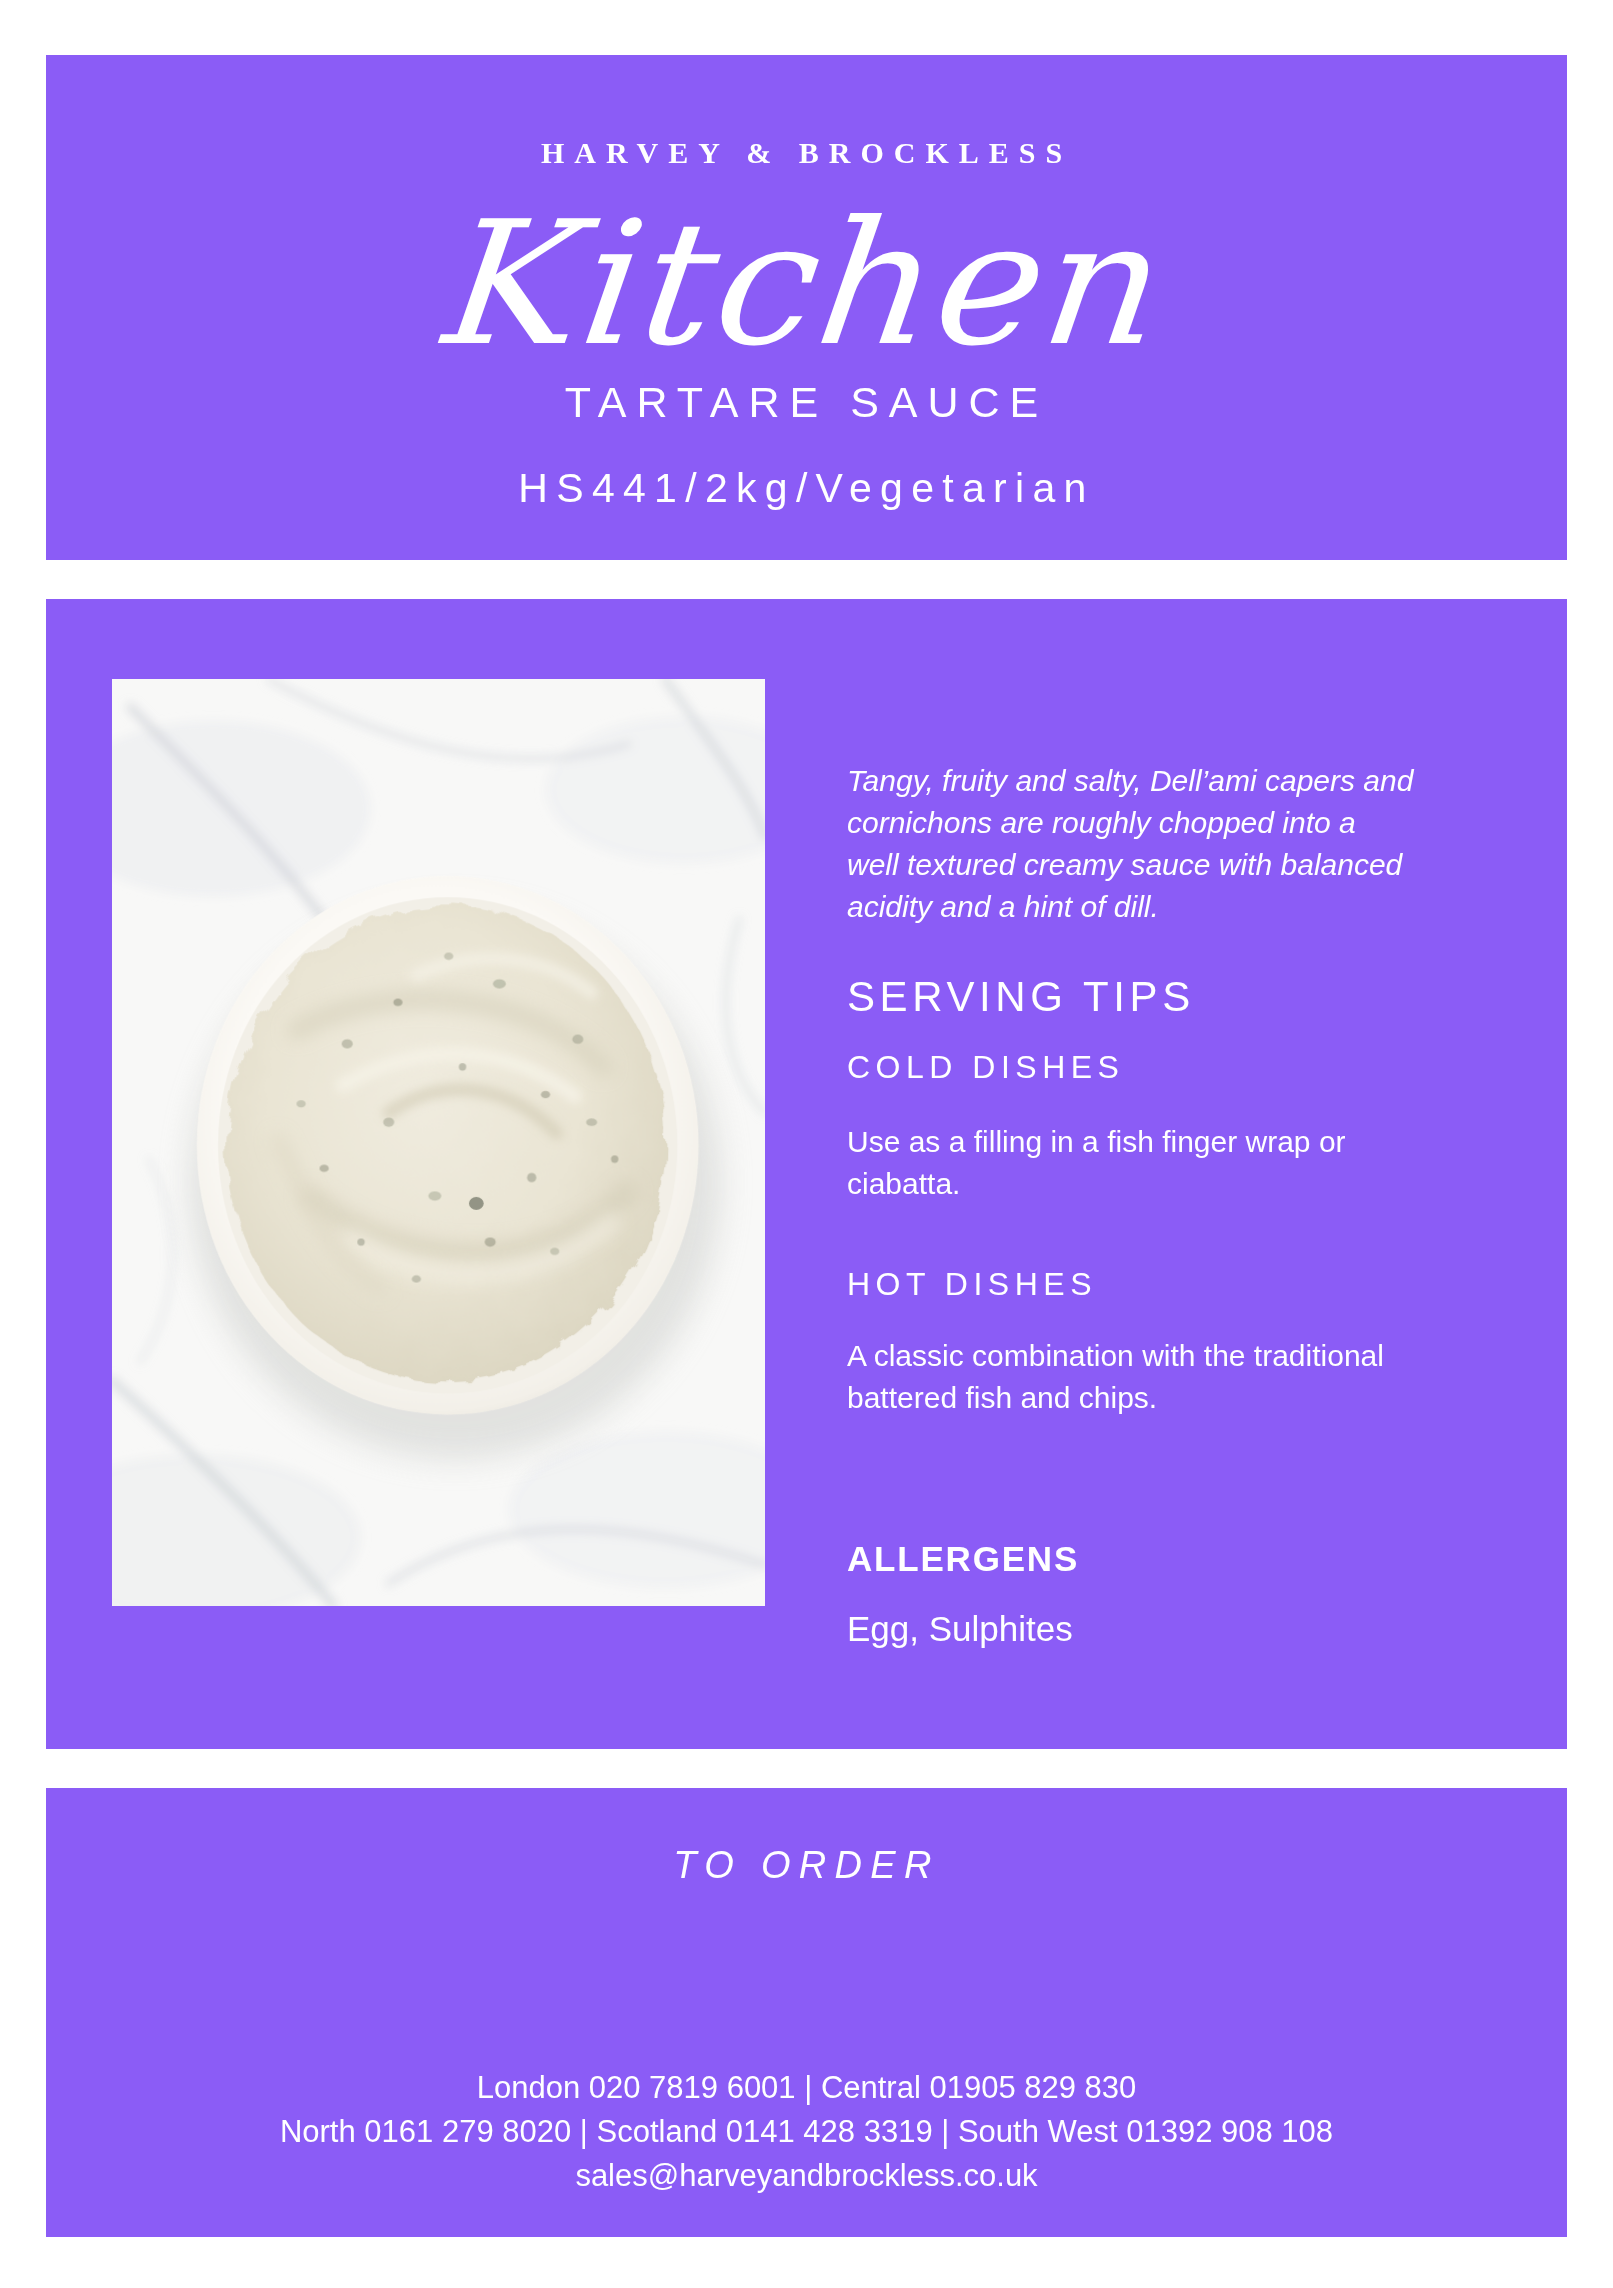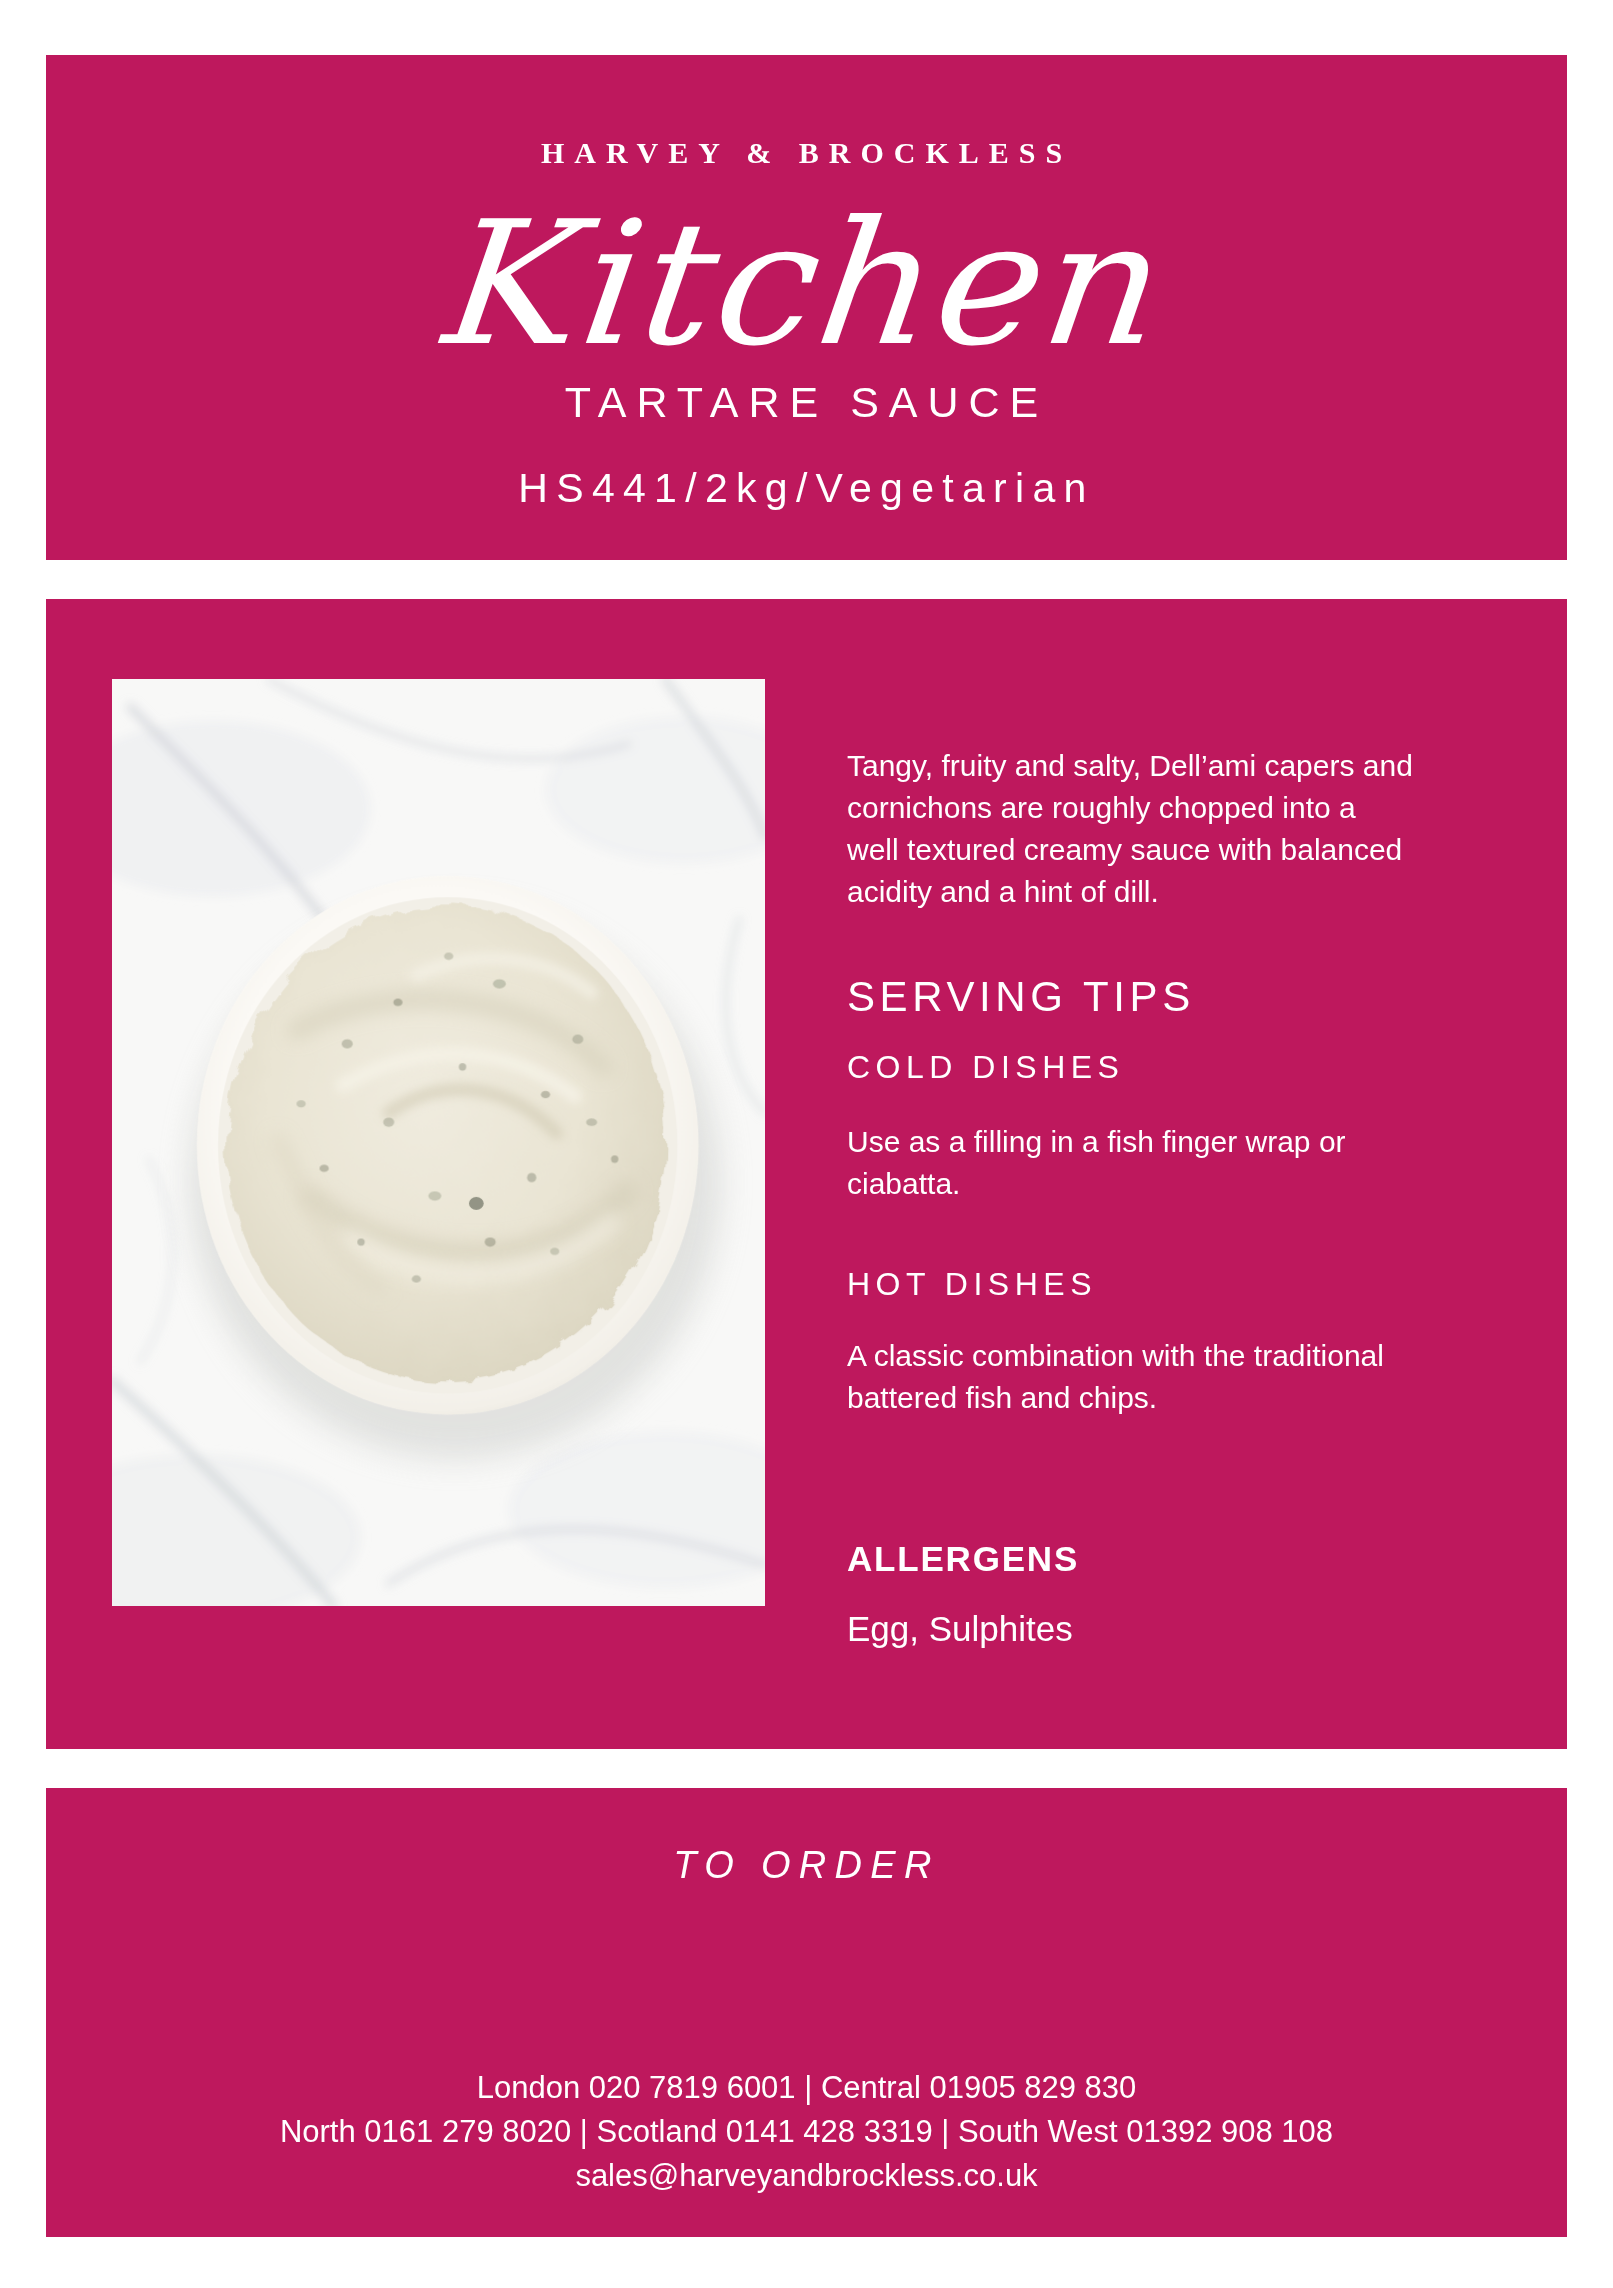--- a/index.html
+++ b/index.html
@@ -1,20 +1,20 @@
 <!DOCTYPE html>
 <html style="font-size:14.8px"><head>
 <meta charset="utf-8">
 <style>
   html,body{margin:0;padding:0;background:#ffffff;}
   .page{
     position:relative;width:1613px;height:2289px;background:#ffffff;
     font-family:"Liberation Sans", sans-serif;color:#ffffff;overflow:hidden;
   }
-  .panel{position:absolute;left:46px;width:1521px;background:#be185d;}
+  .panel{position:absolute;left:46px;width:1521px;background:#8b5cf6;}
   .panel-header{top:55px;height:505px;}
   .panel-main{top:599px;height:1150px;}
   .panel-footer{top:1788px;height:449px;text-align:center;}
 
   
   .brand{
     position:absolute;top:81px;left:0;right:0;text-align:center;
     font-family:"Liberation Serif", serif;font-weight:700;
     font-size:30px;letter-spacing:10px;
   }
@@ -37,21 +37,21 @@
   .photo{
     position:absolute;left:66px;top:80px;width:653px;height:927px;
     margin:0;background:#f8f8f7;overflow:hidden;
   }
   .photo svg{display:block;}
   .col{position:absolute;left:801px;width:646px;margin:0;}
   .h1{font-size:42px;font-weight:400;letter-spacing:4.6px;margin:0;}
   .h2{font-size:32px;font-weight:400;letter-spacing:5.5px;margin:0;}
   .body{font-size:30px;font-weight:400;line-height:42px;margin:0;white-space:pre-line;}
   .tn-h{top:81px;}
-  .tn-b{top:146px;}
+  .tn-b{top:161px;font-style:italic;}
   .st-h{top:374px;}
   .cold-h{top:450px;}
   .cold-b{top:522px;}
   .hot-h{top:667px;}
   .hot-b{top:736px;}
   .alg-h{top:940px;font-size:35px;font-weight:700;letter-spacing:1.8px;}
   .alg-b{top:1007px;font-size:35px;line-height:46px;}
 
   
   .order-h{

